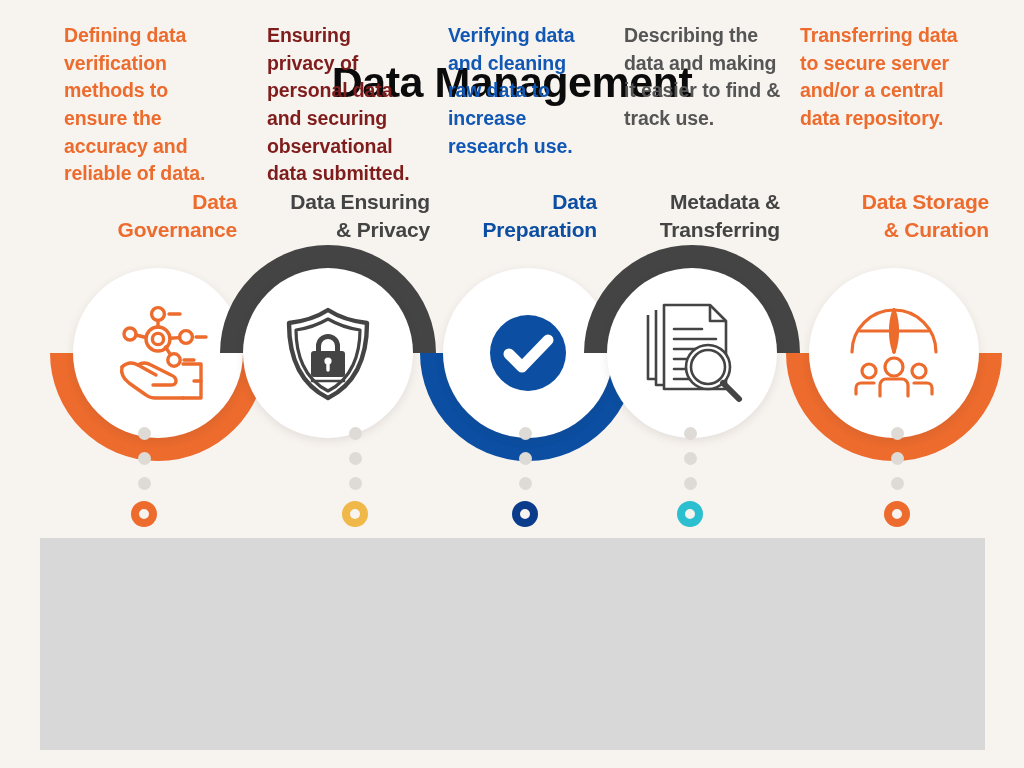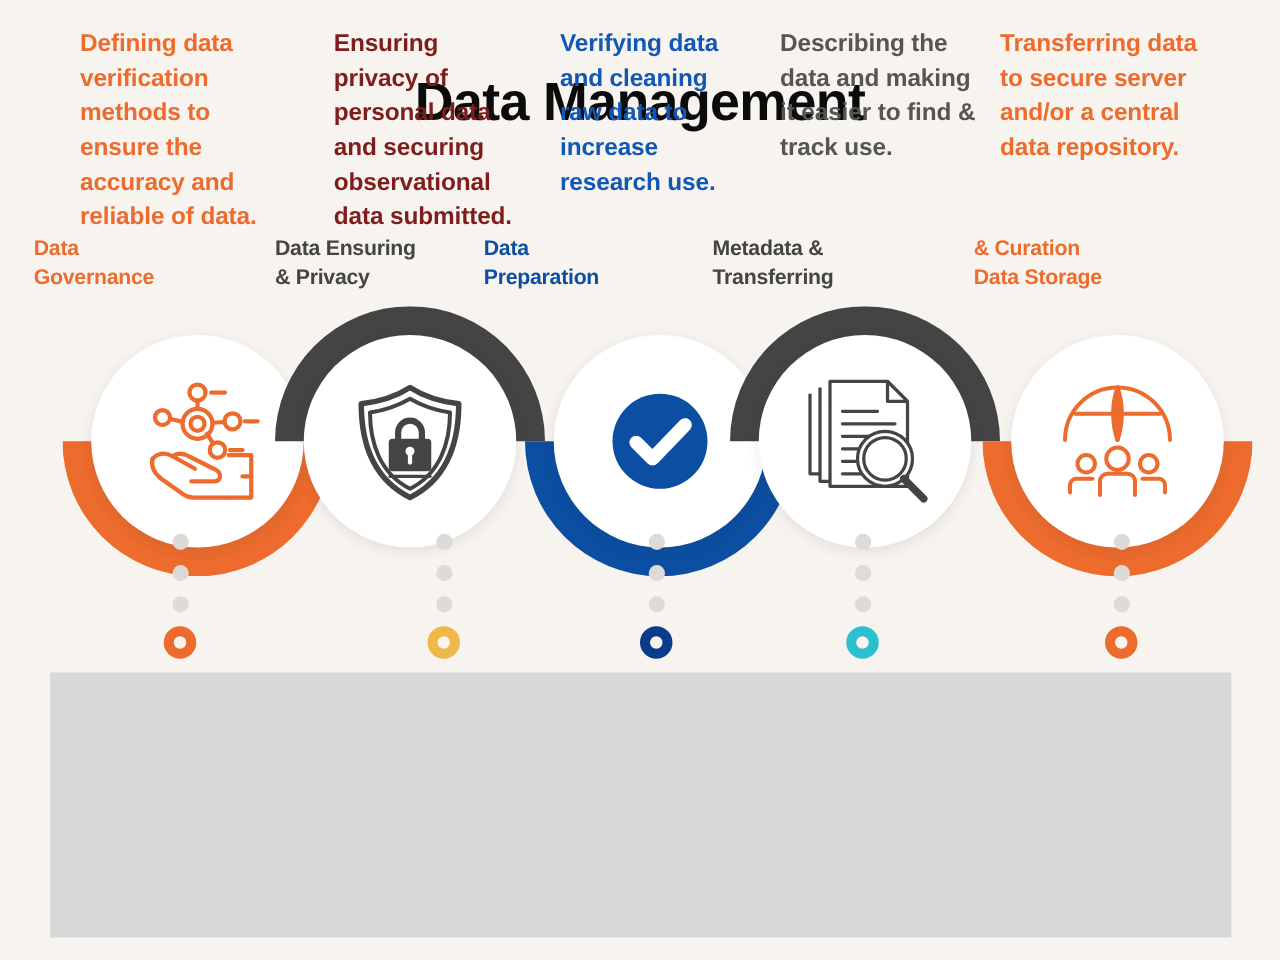--- a/index.html
+++ b/index.html
@@ -31,22 +31,22 @@
     font-weight: bold;
     color: #0B0B0B;
     letter-spacing: -0.5px;
   }
 
   
   .col-head {
     position: absolute;
     top: 188px;
     width: 210px;
-    text-align: left;
-    font-size: 17px;
+    text-align: right;
+    font-size: 21px;
     font-weight: bold;
     line-height: 1.35;
     letter-spacing: -0.2px;
   }
 
   
   .node {
     position: absolute;
     width: 216px;
     height: 216px;
@@ -134,22 +134,22 @@
     </div>
   <div class="col-head" style="left: 387px; color: rgb(11, 78, 162);">
       <div>Data</div>
       <div>Preparation</div>
     </div>
   <div class="col-head" style="left: 570px; color: rgb(68, 68, 68);">
       <div>Metadata &amp;</div>
       <div>Transferring</div>
     </div>
   <div class="col-head" style="left: 779px; color: rgb(236, 107, 45);">
+      <div>Data Storage</div>
       <div>&amp; Curation</div>
-      <div>Data Storage</div>
     </div>
 
   <div class="node" style="left: 50px; top: 245px;">
       <svg class="arc" width="216" height="216" viewBox="0 0 216 216">
             <path d="M 0 108 A 108 108 0 0 0 216 108 L 187 108 A 79 79 0 0 1 29 108 Z" fill="#EC6B2D"></path>
       </svg>
       <div class="disc">
          <span>
           <svg width="104" height="104" viewBox="0 0 104 104" fill="none" stroke="#EC6B2D" stroke-width="3.4" stroke-linecap="round" stroke-linejoin="round">
       <circle cx="52" cy="38" r="12"></circle>

